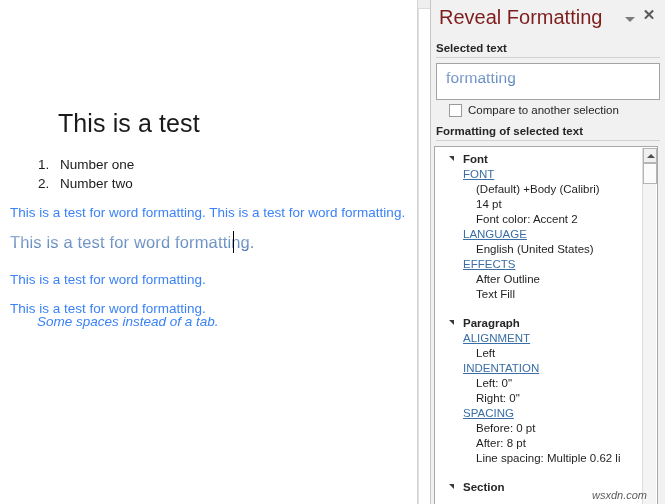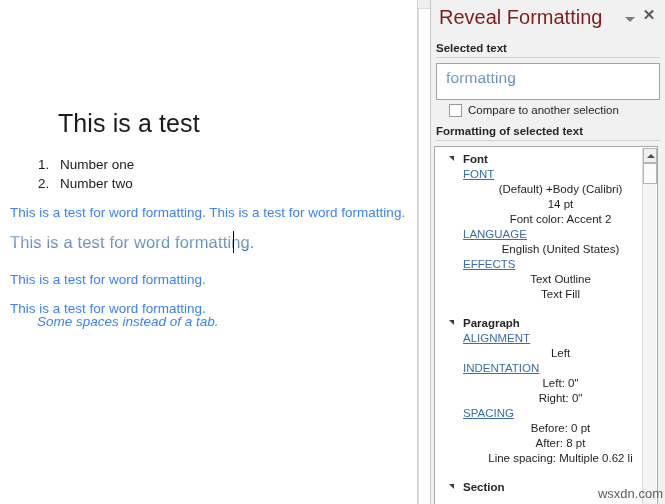--- a/index.html
+++ b/index.html
@@ -302,21 +302,20 @@
     cursor: pointer;
     width: fit-content;
   }
   .fl-item {
     height: 15px;
     padding-left: 41px;
     font-size: 11.5px;
     line-height: 15px;
     color: #1f1f1f;
     white-space: nowrap;
-    text-align: center;
   }
   .fl-spacer { height: 13px; }
 
   #fl-scrollbar {
     position: absolute;
     right: 1px; top: 1px;
     width: 14px;
     height: 356px;
     background: #f4f4f4;
     border-left: 1px solid #dcdcdc;
@@ -341,25 +340,26 @@
     position: absolute;
     left: 0; top: 15px;
     width: 14px; height: 21px;
     background: #fbfbfb;
     border: 1px solid #b4b4b4;
     cursor: pointer;
   }
 
   #watermark {
     position: absolute;
-    right: 2px; bottom: 3px;
-    font-size: 13px;
+    right: 18px; bottom: 3px;
+    font-size: 11px;
     color: #5c5c5c;
     white-space: nowrap;
     z-index: 30;
+    font-style: italic;
   }
 </style>
 </head>
 <body>
 
 <div id="app">
 
   <div id="doc-area">
     <div id="doc-page">
 
@@ -418,21 +418,21 @@
     <div id="format-list">
       <div id="format-list-inner">
           <div class="fl-group"><span class="tri"></span><span>Font</span></div>
           <div class="fl-cat">FONT</div>
           <div class="fl-item">(Default) +Body (Calibri)</div>
           <div class="fl-item">14 pt</div>
           <div class="fl-item">Font color: Accent 2</div>
           <div class="fl-cat">LANGUAGE</div>
           <div class="fl-item">English (United States)</div>
           <div class="fl-cat">EFFECTS</div>
-          <div class="fl-item">Text Outline</div>
+          <div class="fl-item">After Outline</div>
           <div class="fl-item">Text Fill</div>
           <div class="fl-spacer"></div>
           <div class="fl-group"><span class="tri"></span><span>Paragraph</span></div>
           <div class="fl-cat">ALIGNMENT</div>
           <div class="fl-item">Left</div>
           <div class="fl-cat">INDENTATION</div>
           <div class="fl-item">Left:  0"</div>
           <div class="fl-item">Right:  0"</div>
           <div class="fl-cat">SPACING</div>
           <div class="fl-item">Before:  0 pt</div>

